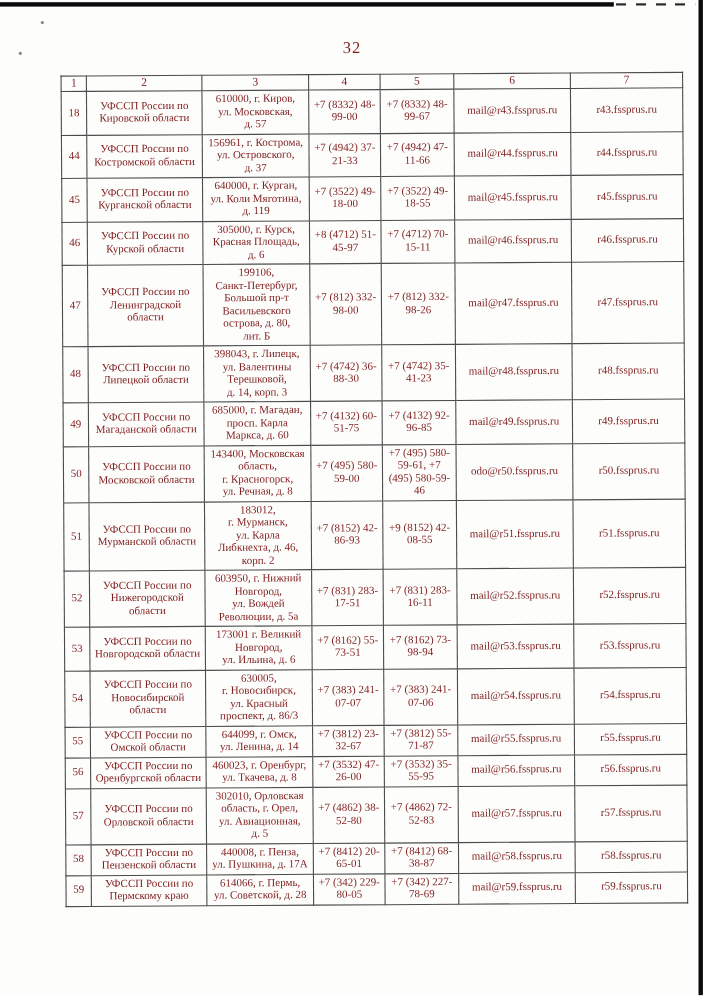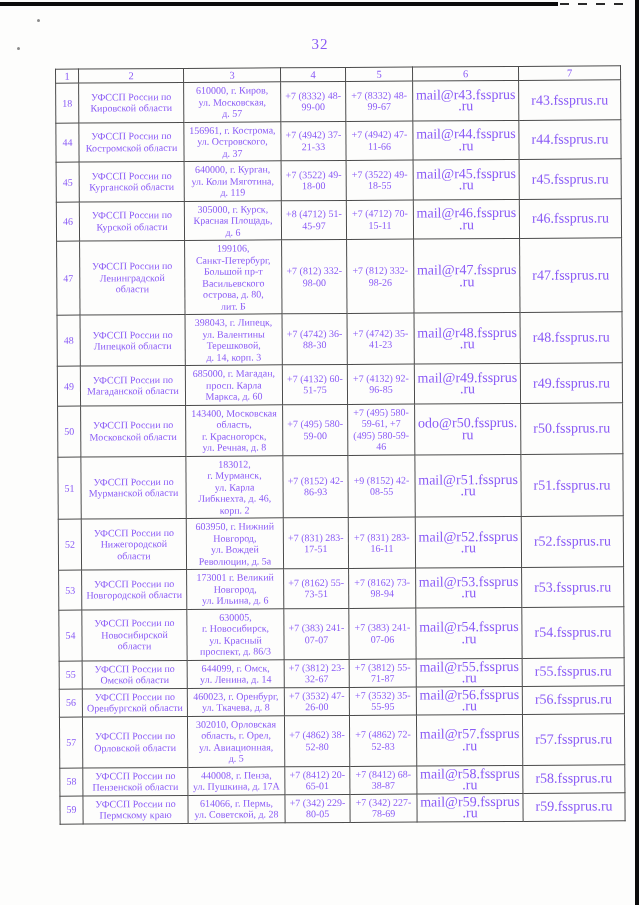--- a/index.html
+++ b/index.html
@@ -1,19 +1,19 @@
 <!DOCTYPE html>
 <html lang="ru"><head>
 <meta charset="utf-8">
 <style>
   html,body { margin:0; padding:0; background:#ffffff; }
   .page {
     position:relative; width:640px; height:905px;
     background:#fdfdfc; overflow:hidden;
-    font-family:"Liberation Serif", serif; color:#8b5cf6;
+    font-family:"Liberation Serif", serif; color:#7f1d1d;
   }
   .top-line { position:absolute; top:2px; left:0; width:558px; height:4px; background:#0b0b0b; }
   .top-line-dashes {
     position:absolute; top:3px; left:560px; width:72px; height:2px;
     background:repeating-linear-gradient(90deg,#2a2a2a 0 9px,transparent 9px 18px);
   }
   .right-line { position:absolute; top:0; right:1px; width:4px; height:905px; background:#0b0b0b; }
   .speck { position:absolute; width:3px; height:3px; background:#8a8a8a; border-radius:50%; }
   .speck.s1 { left:37px; top:19px; }
   .speck.s2 { left:17px; top:47px; }
@@ -28,21 +28,21 @@
     font-size:10px; line-height:11.5px;
   }
   .contacts th, .contacts td {
     border:1px solid #4c4c4c;
     text-align:center; vertical-align:middle;
     padding:2px 2px; overflow:hidden;
     word-wrap:break-word;
   }
   .contacts th { font-weight:normal; font-size:10.5px; padding:0 1px; height:13px; }
   .contacts td.addr { white-space:pre-line; }
-  .contacts td.mail, .contacts td.site { font-size:14px; }
+  .contacts td.mail, .contacts td.site { font-size:10px; }
 </style>
 </head>
 <body>
 
 <div class="page">
   <div class="top-line"></div>
   <div class="top-line-dashes"></div>
   <div class="right-line"></div>
   <div class="speck s1"></div>
   <div class="speck s2"></div>

